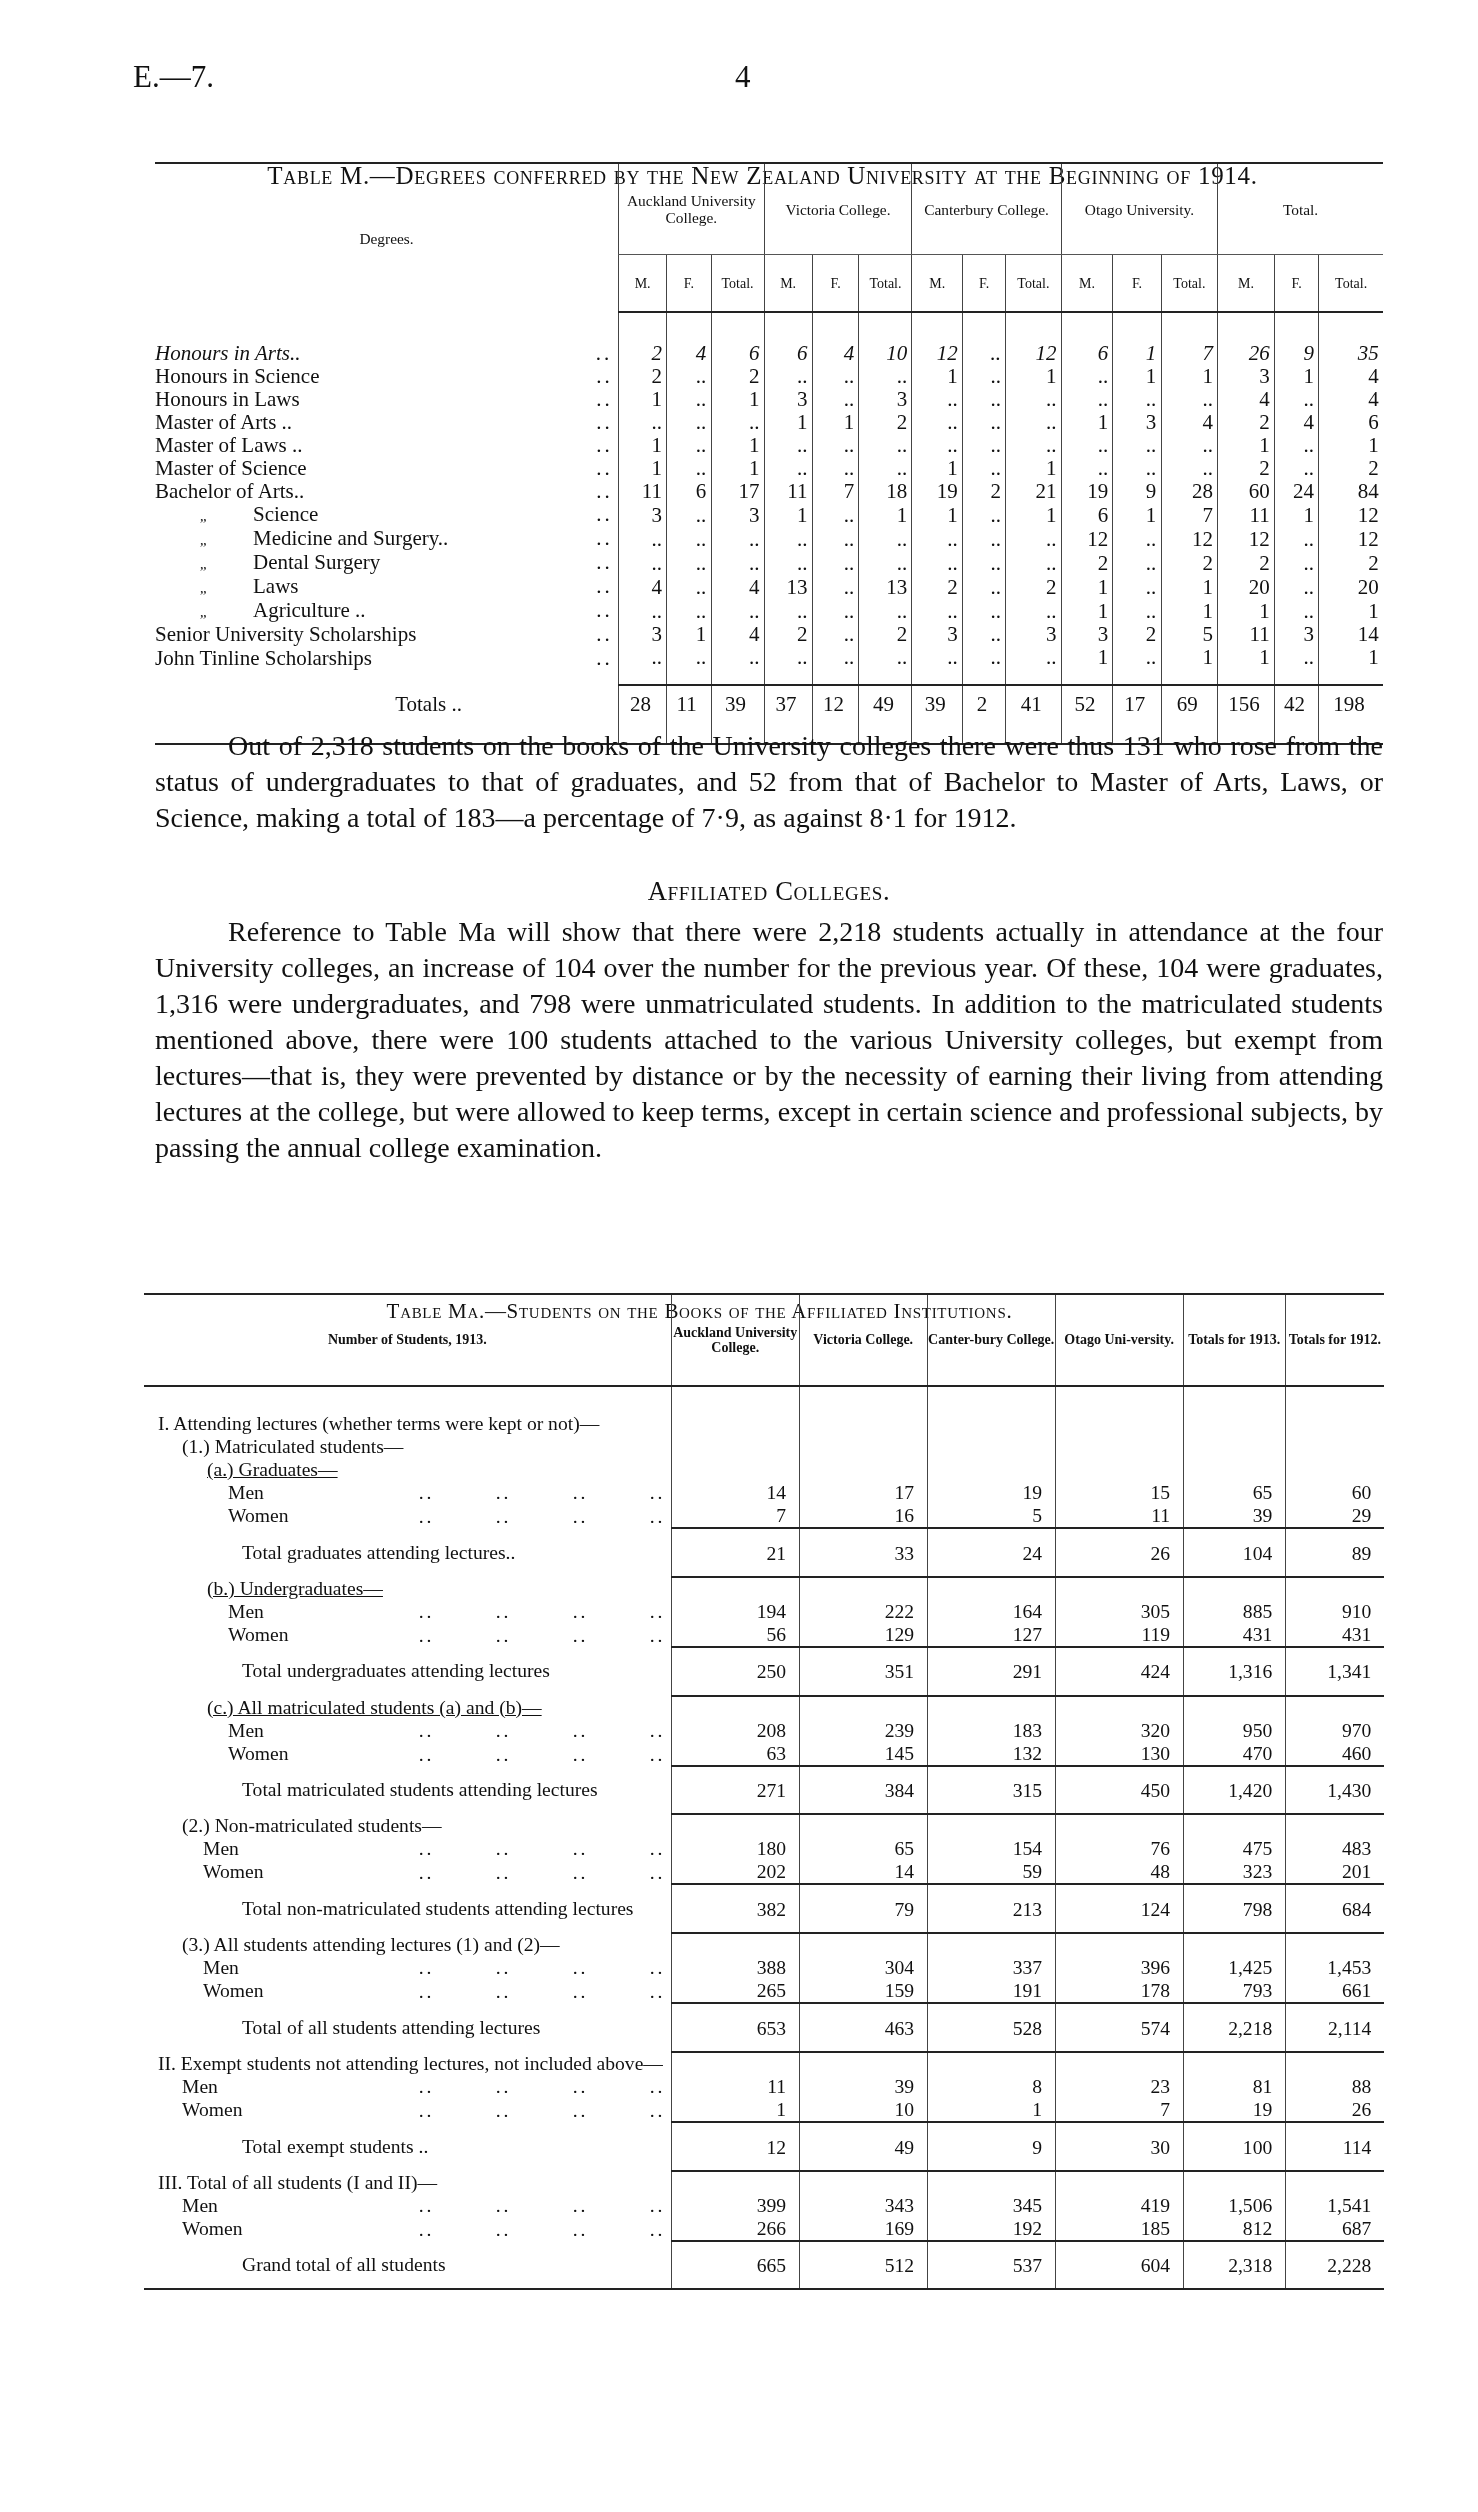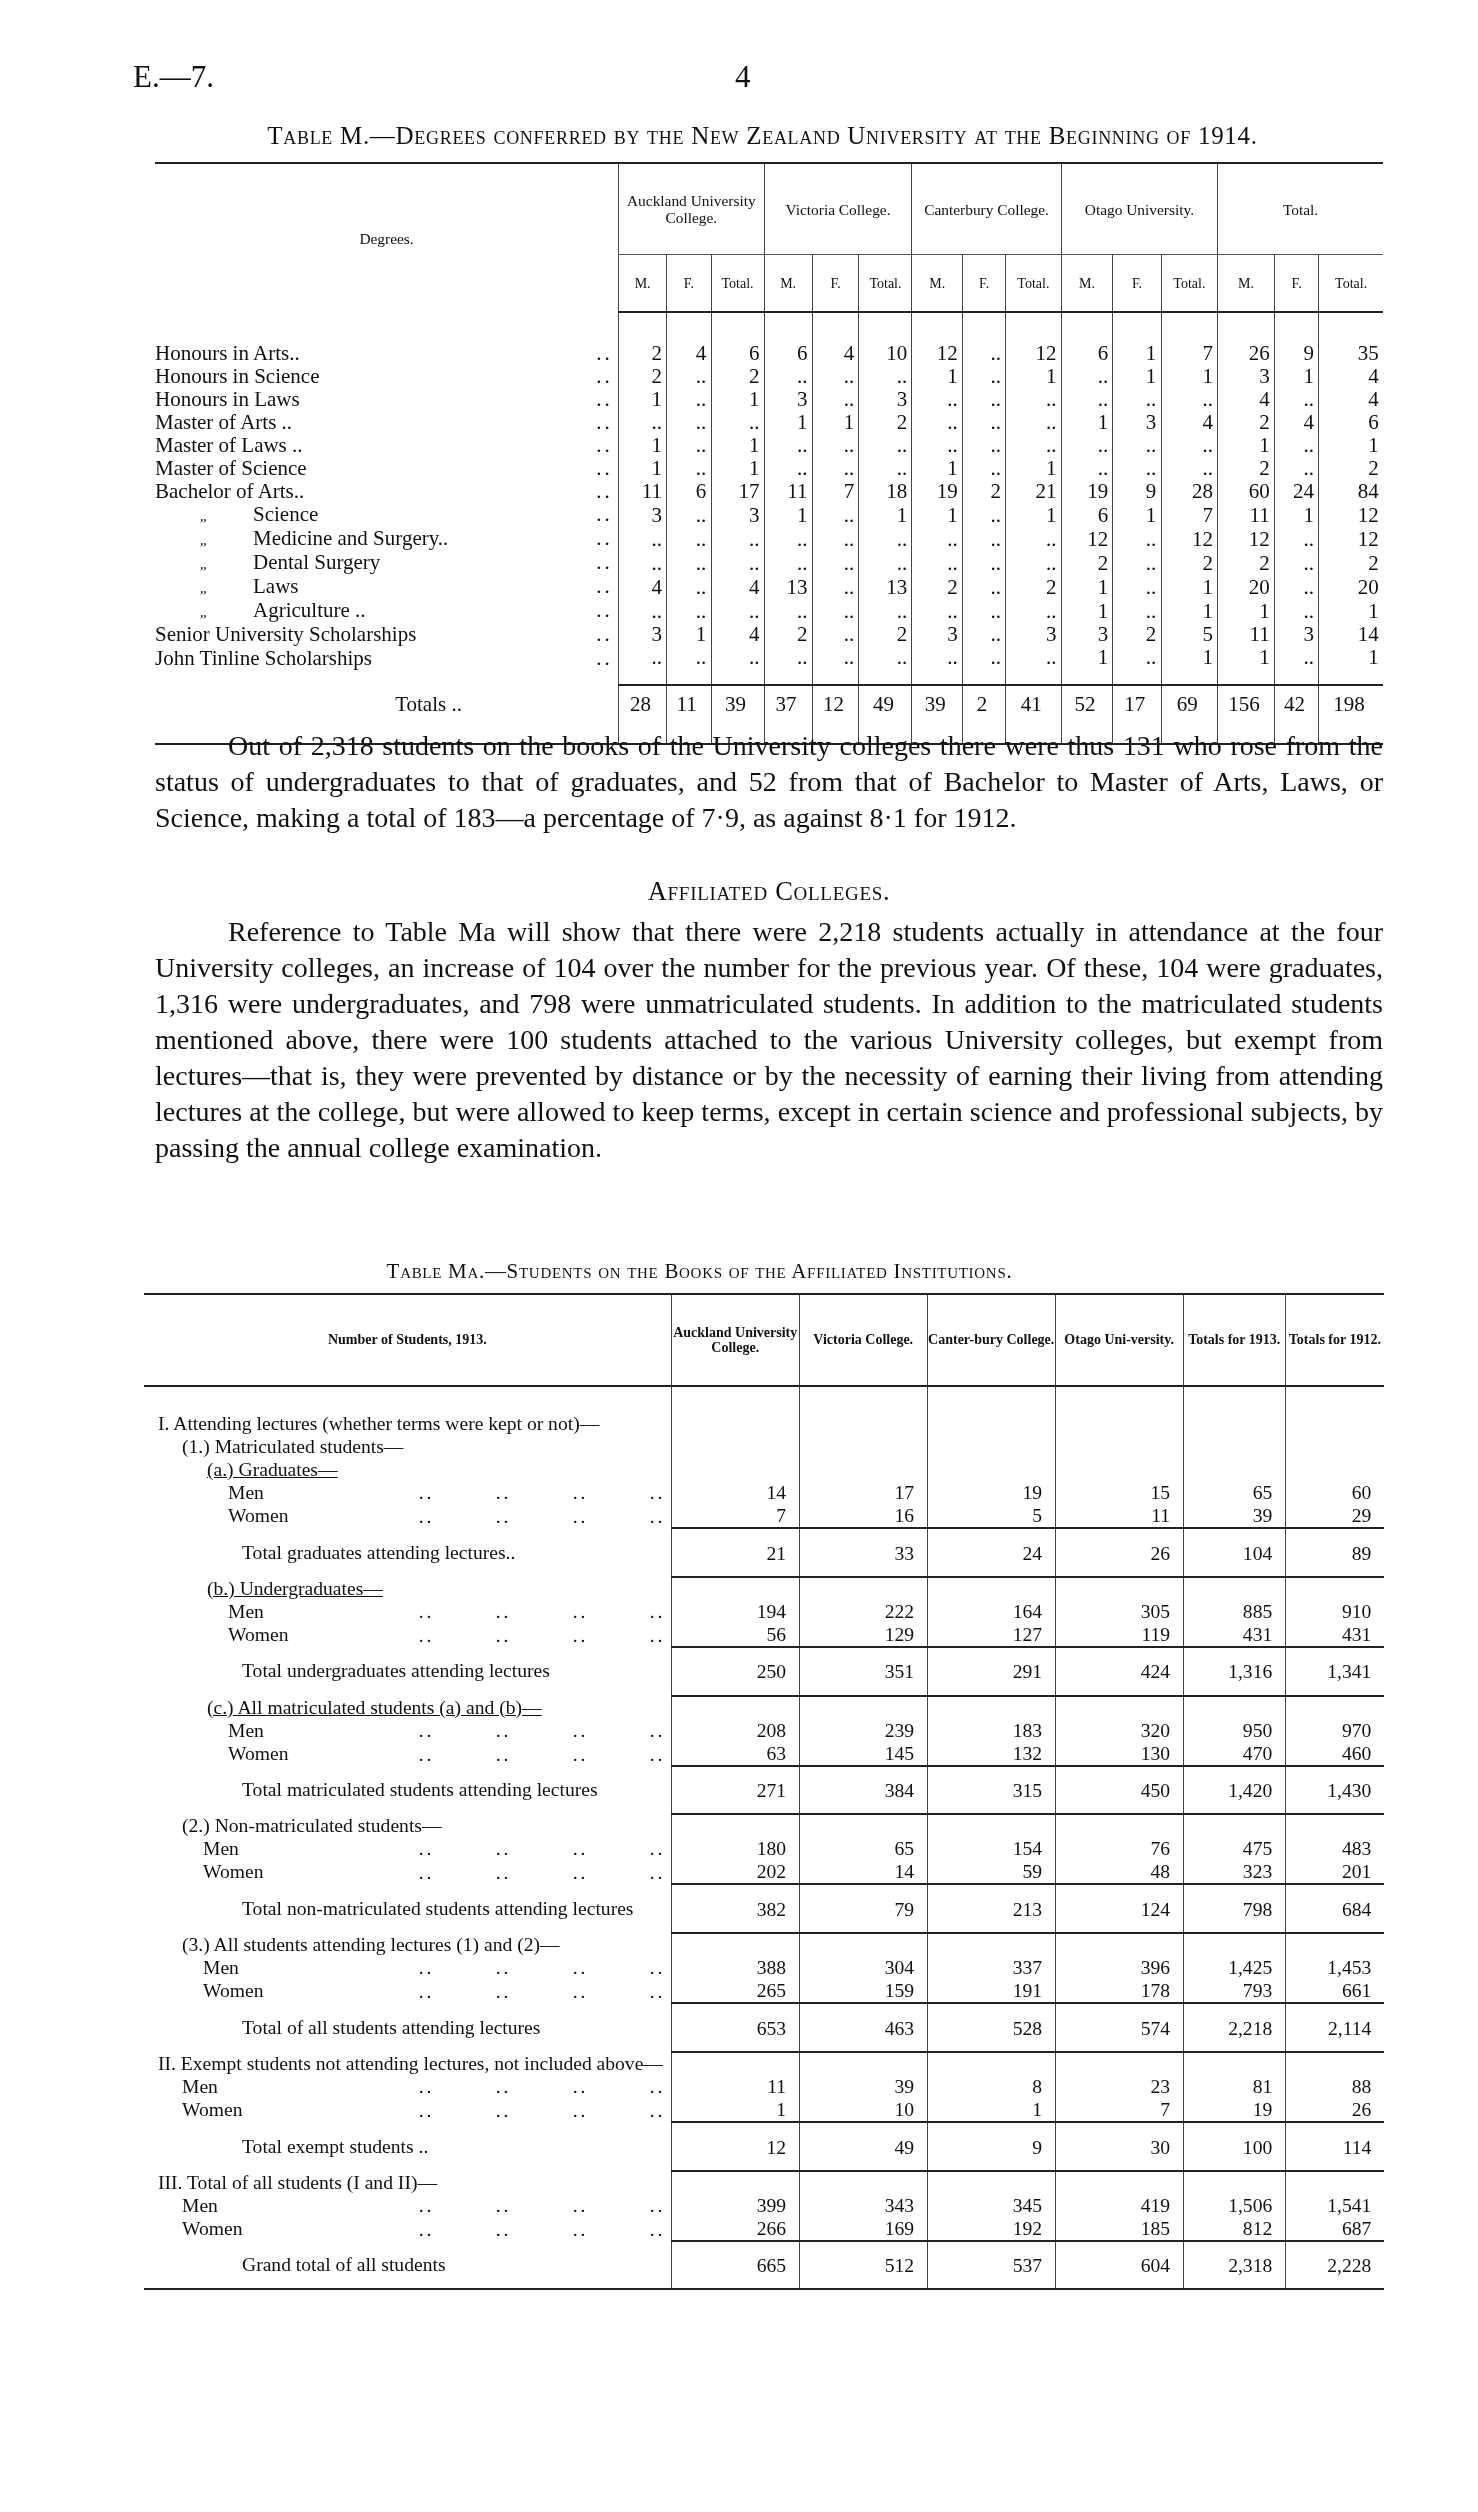--- a/index.html
+++ b/index.html
@@ -6,36 +6,36 @@
   body {
     width: 1479px; height: 2512px; position: relative; overflow: hidden;
     font-family: "Liberation Serif", "DejaVu Serif", serif; color: #111;
   }
   .page-header { position: absolute; top: 59px; left: 133px; width: 1231px; height: 42px; }
   .page-code { position: absolute; left: 0; top: 0; font-size: 31px; }
   .page-num { position: absolute; left: 602px; top: 0; font-size: 31px; }
 
   .table-title {
     position: absolute; left: 147px; width: 1231px; text-align: center;
-    font-size: 25px; font-variant: small-caps; letter-spacing: 0.7px; white-space: nowrap;
+    font-size: 25px; font-variant: small-caps; letter-spacing: 0.7px; white-space: nowrap; margin-top: 40px;
   }
   #tm-title { top: 122px; }
   #tma-title { top: 1259px; left: 140px; width: 1119px; font-size: 21px; }
 
   
   .tm { position: absolute; left: 155px; top: 162px; width: 1228px; border-collapse: collapse; table-layout: fixed; }
   .tm { border-top: 2.1px solid #222; border-bottom: 2.1px solid #222; }
   .tm th { font-weight: normal; font-size: 15.4px; line-height: 17px; padding: 0; vertical-align: middle; }
   .tm th.grp { height: 90px; border-left: 1px solid #444; border-bottom: 1px solid #555; }
   .tm th.sub { height: 56px; border-left: 1px solid #444; font-size: 14px; }
   .tm thead tr:last-child th { border-bottom: 2.1px solid #222; }
   .tm th.deg { text-align: center; font-size: 15.4px; }
   .tm td { font-size: 21px; line-height: 23px; padding: 0 4.2px 0 0; text-align: right; border-left: 1px solid #444; white-space: nowrap; }
   .tm td.lbl { text-align: left; border-left: none; padding: 0; position: relative; }
-  .tm tr.first td { padding-top: 29px; }
+  .tm tr.first td { padding-top: 29px; font-style: italic; }
   .tm tr.last td { padding-bottom: 15.4px; }
   .tm tr.totals td { padding-top: 7px; padding-bottom: 26.6px; text-align: center; }
   .tm tr.totals td.num { border-top: 2.1px solid #222; }
   .lbl .dots { position: absolute; right: 5.6px; letter-spacing: 2.8px; }
   .lbl .ditto { display: inline-block; width: 98px; text-align: center; font-style: italic; font-size: 15.4px; }
   .indent-tot { padding-left: 84px !important; }
 
   
   .para {
     position: absolute; left: 155px; width: 1228px; font-size: 28px; line-height: 36px;

